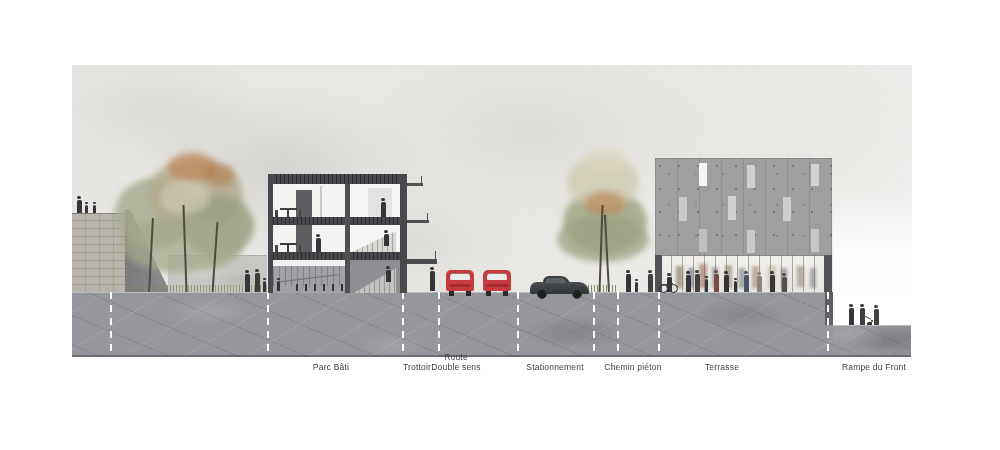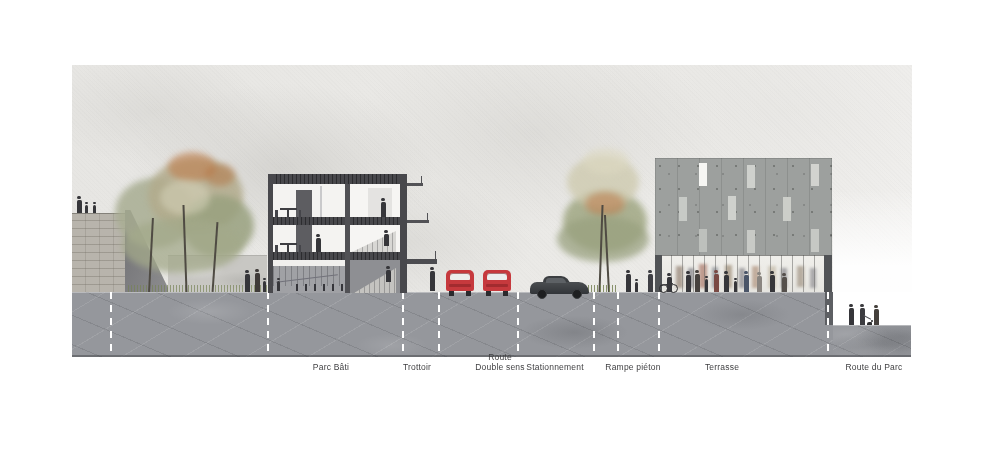--- a/index.html
+++ b/index.html
@@ -304,20 +304,20 @@
   <div class="fig" style="left:782px;top:277px;height:15px;--c:#55504c;"></div>
 
   <div class="fig" style="left:849px;top:308px;height:17px;"></div>
   <div class="fig" style="left:860px;top:308px;height:17px;--c:#3c3c40;"></div>
   <div class="lead" style="left:864px;top:315px;width:8px;transform:rotate(28deg);"></div>
   <div class="dog" style="left:867px;top:322px;"></div>
   <div class="fig" style="left:874px;top:309px;height:16px;--c:#45403c;"></div>
 
   <div class="zone-label" style="left:331px;">Parc Bâti</div>
   <div class="zone-label" style="left:417px;">Trottoir</div>
-  <div class="zone-label" style="left:500px;">Route
+  <div class="zone-label" style="left:456px;">Route
 Double sens</div>
   <div class="zone-label" style="left:555px;">Stationnement</div>
-  <div class="zone-label" style="left:633px;">Rampe piéton</div>
+  <div class="zone-label" style="left:633px;">Chemin piéton</div>
   <div class="zone-label" style="left:722px;">Terrasse</div>
-  <div class="zone-label" style="left:874px;">Route du Parc</div>
+  <div class="zone-label" style="left:874px;">Rampe du Front</div>
 
 </div>
 
 </body></html>

